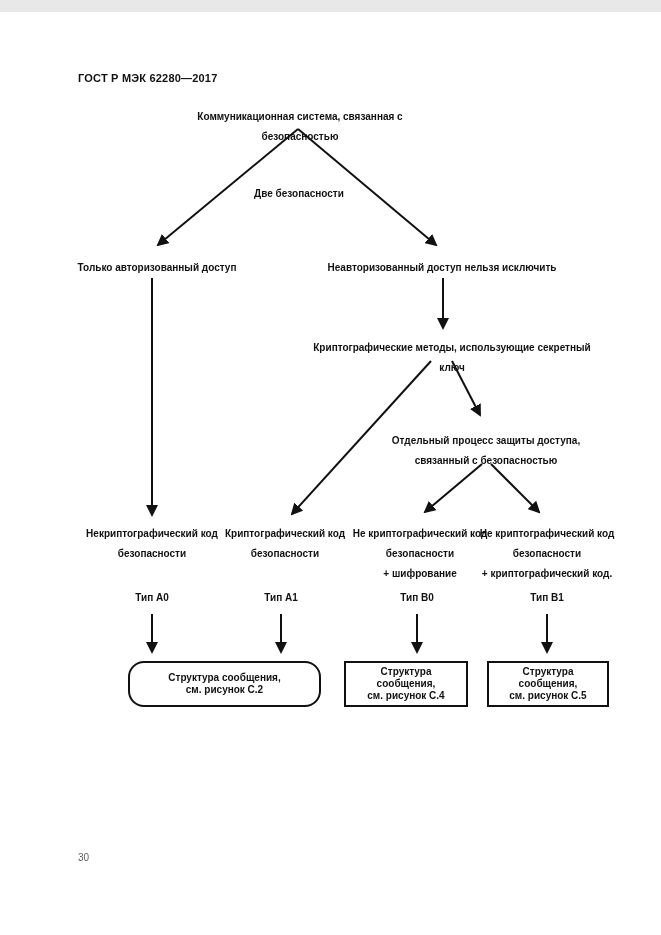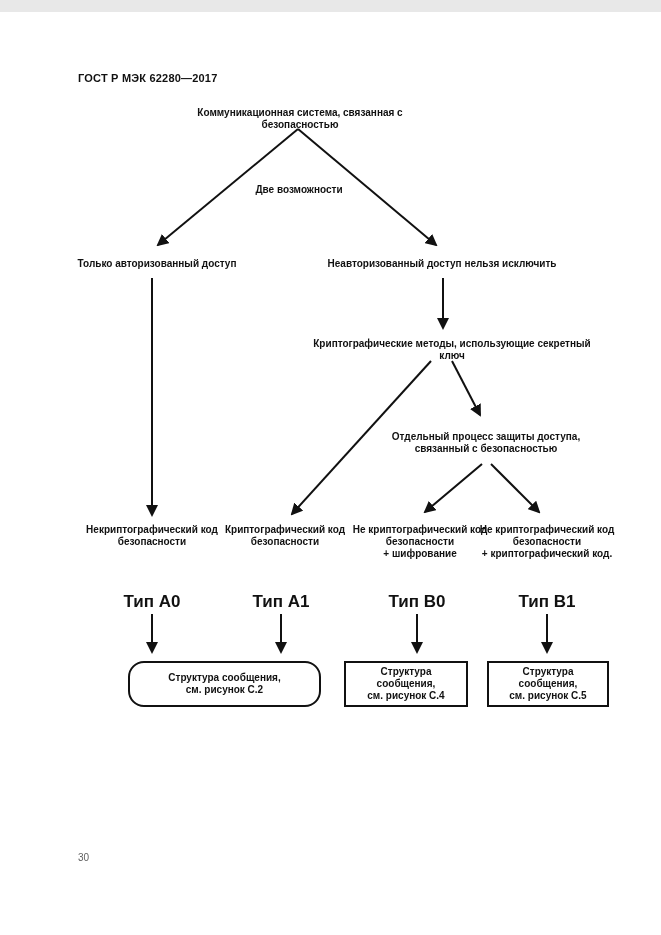--- a/index.html
+++ b/index.html
@@ -15,29 +15,29 @@
   .doc-header{
     position:absolute;left:78px;top:60px;
     font-size:11px;font-weight:bold;letter-spacing:.2px;
   }
   .svg-layer{position:absolute;left:0;top:0;pointer-events:none;}
   .node{
     position:absolute;
     transform:translateX(-50%);
     text-align:center;
     font-size:10px;font-weight:bold;
-    line-height:12px;
+    line-height:20px;
     white-space:pre-line;
     color:#111;
   }
   .type-label{
     position:absolute;
     transform:translateX(-50%);
     text-align:center;
-    font-size:17px;font-weight:bold;
+    font-size:10px;font-weight:bold;
   }
   .struct-box{
     position:absolute;
     border:2px solid #111;
     display:flex;align-items:center;justify-content:center;
     text-align:center;
     font-size:10px;font-weight:bold;line-height:12px;
     white-space:pre-line;
     box-sizing:border-box;
     background:#fff;
@@ -83,21 +83,21 @@
 
       <line x1="152" y1="602" x2="152" y2="640" marker-end="url(#arrow)"></line>
       <line x1="281" y1="602" x2="281" y2="640" marker-end="url(#arrow)"></line>
       <line x1="417" y1="602" x2="417" y2="640" marker-end="url(#arrow)"></line>
       <line x1="547" y1="602" x2="547" y2="640" marker-end="url(#arrow)"></line>
     </g>
   </svg>
 
   <div class="node" style="left:300px;top:95px;width:280px;">Коммуникационная система, связанная с безопасностью</div>
 
-  <div class="node" style="left:299px;top:172px;width:120px;">Две возможности</div>
+  <div class="node" style="left:299px;top:172px;width:120px;">Две безопасности</div>
 
   <div class="node" style="left:157px;top:246px;width:170px;">Только авторизованный доступ</div>
 
   <div class="node" style="left:452px;top:326px;width:300px;">Криптографические методы, использующие секретный ключ</div>
 
   <div class="node" style="left:442px;top:246px;width:230px;">Неавторизованный доступ нельзя исключить</div>
 
   <div class="node" style="left:486px;top:419px;width:190px;">Отдельный процесс защиты доступа,
 связанный с безопасностью</div>
 

